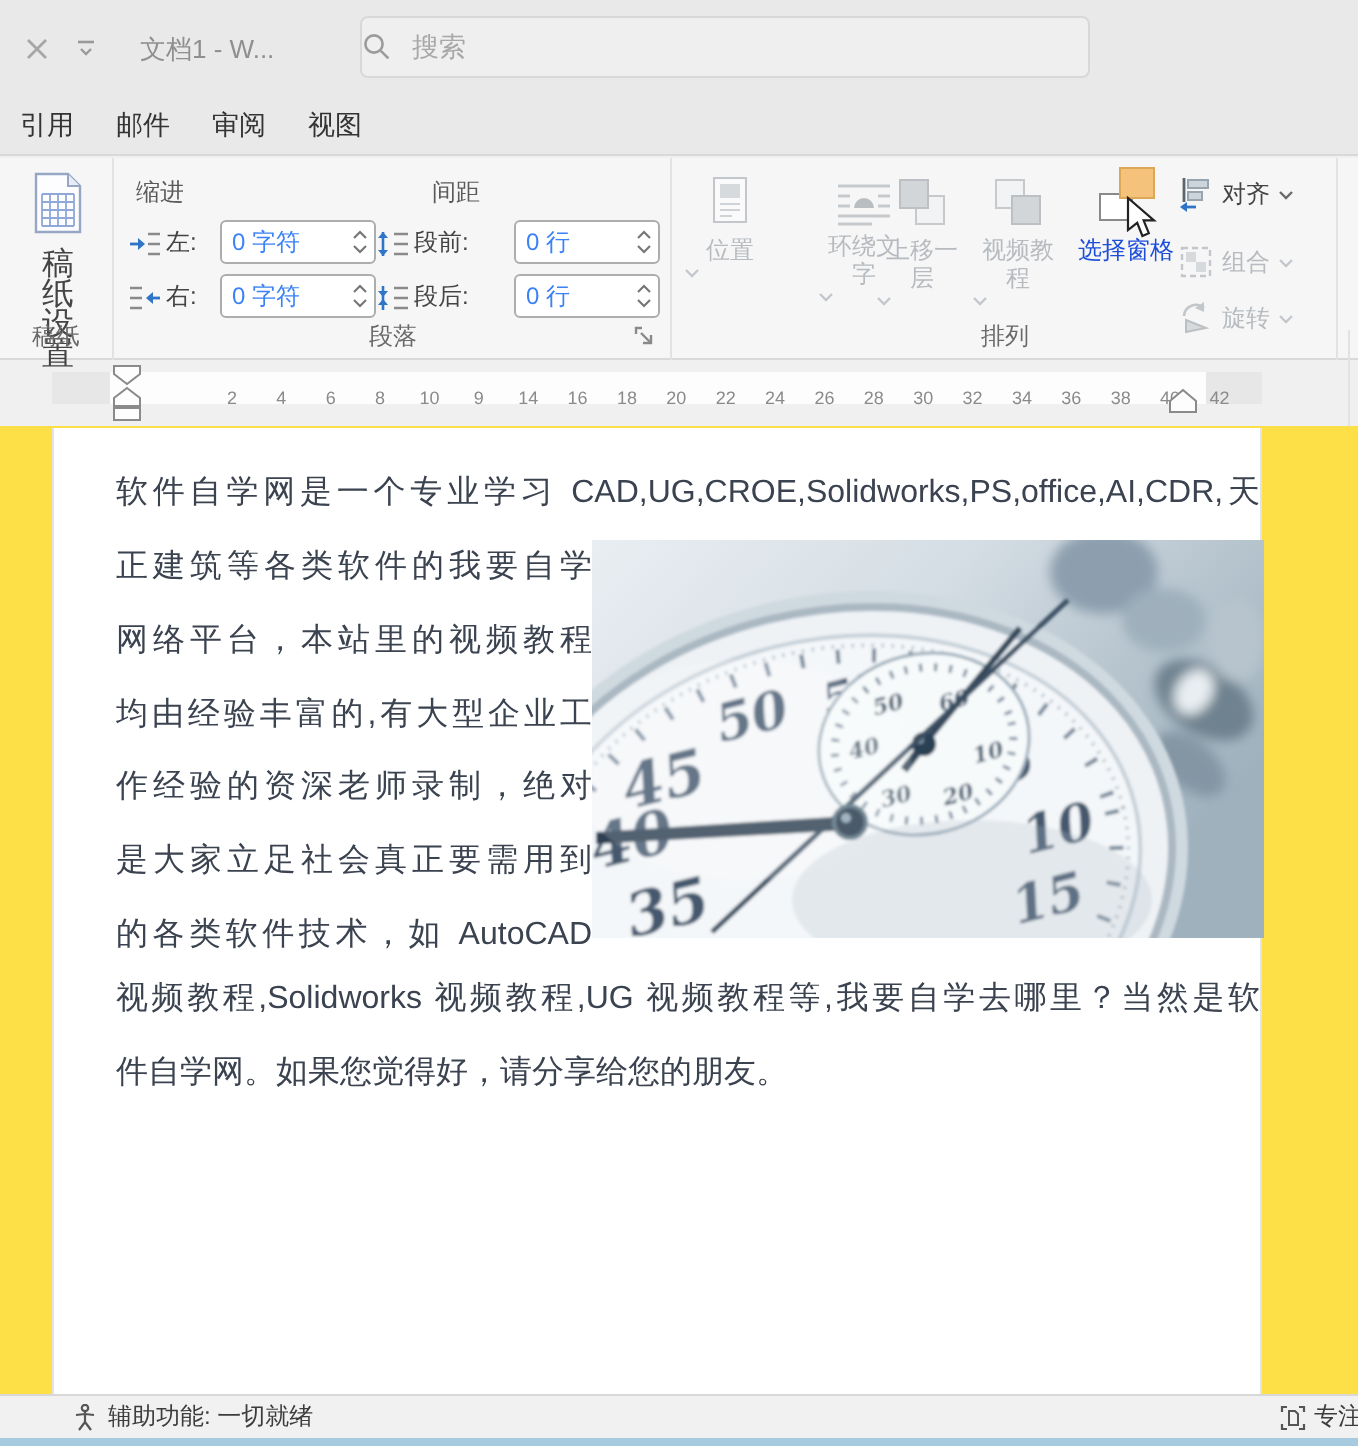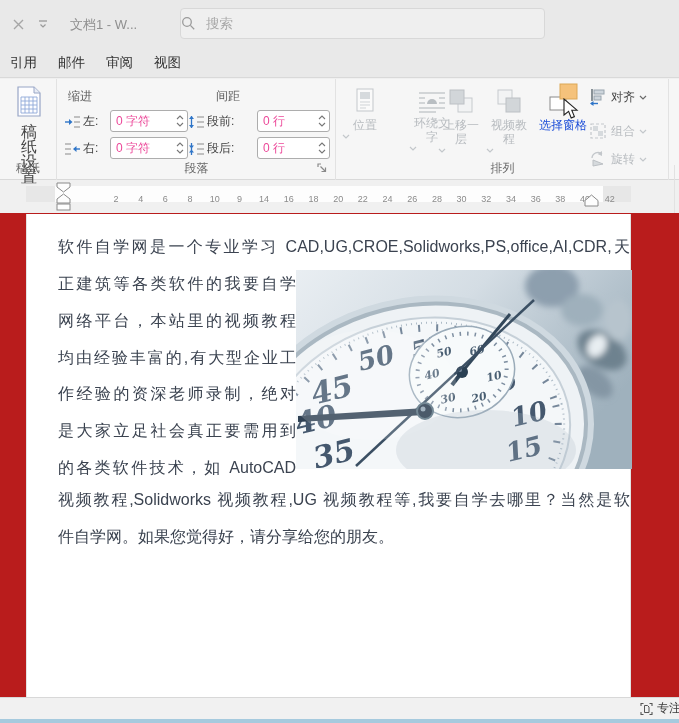--- a/index.html
+++ b/index.html
@@ -28,21 +28,21 @@
   .manuscript-btn { position:absolute; left:8px; top:7px; width:42px; text-align:center; }
   .manuscript-btn .lbl { font-size:16px; line-height:15px; color:#444; width:28px; margin:3px auto 0; }
   
   .g-paragraph { left:58px; width:278px; }
   .subhdr { position:absolute; top:9px; font-size:12px; color:#5a5a5a; }
   .hdr-indent { left:10px; } .hdr-spacing { left:134px;padding-left:24px; }
   .prow { position:absolute; height:23px; display:flex; align-items:center; }
   .prow .ic { width:17px; height:14px; display:inline-flex; }
   .prow .plbl { font-size:12px; color:#444; margin-left:2px; white-space:nowrap; }
   .spinner { position:absolute; height:22px; background:#fff; border:1px solid #adadad; border-radius:3px; display:flex; align-items:center; }
-  .spinner .val { flex:1; font-size:12px; color:#ec4899; padding-left:5px; white-space:nowrap; }
+  .spinner .val { flex:1; font-size:12px; color:#3b82f6; padding-left:5px; white-space:nowrap; }
   .spinner .arrows { width:14px; height:100%; display:flex; flex-direction:column; align-items:center; justify-content:center; gap:2px; }
   .launcher { position:absolute; right:7px; bottom:6px; width:11px; height:11px; }
   
   .g-arrange { left:337px; width:332px; }
   .bigbtn { position:absolute; top:5px; width:46px; height:88px; text-align:center; }
   .bigbtn .bicon { height:30px; display:flex; align-items:flex-end; justify-content:center; }
   .bigbtn .blbl { font-size:12px; line-height:14px; margin-top:4px; color:#1d4ed8; }
   .bigbtn.dis .blbl { color:#b7bbbf; }
   .bigbtn .chev { margin-top:2px; }
   .sidecol { position:absolute; left:252px; top:0; width:74px; }
@@ -51,21 +51,21 @@
   .siderow.dis .slbl { color:#b7bbbf; }
   .vline-extra { position:absolute; left:674px; top:86px; height:84px; width:1px; background:#e2e2e2; }
   
   .rulerzone { position:absolute; left:0; top:181px; width:679px; height:32px; }
   .ruler-band { position:absolute; left:26px; top:5px; width:605px; height:16px; background:#e7e7e7; }
   .ruler-white { position:absolute; left:29px; top:0; width:548px; height:16px; background:#fdfdfd; }
   .ruler-numbers { position:absolute; left:83px; top:7px; width:508px; height:12px; display:flex; justify-content:space-between; }
   .ruler-numbers span { width:14px; text-align:center; font-size:9px; color:#8a8a8a; line-height:12px; }
   .marker { position:absolute; }
   
-  .docarea { position:absolute; left:0; top:213px; width:679px; height:484px; background:#b91c1c; }
+  .docarea { position:absolute; left:0; top:213px; width:679px; height:484px; background:#fde047; }
   .page { position:absolute; left:26px; top:1px; width:605px; height:483px; background:#fff; border-left:1px solid #e3e3e3; border-right:1px solid #e3e3e3; }
   .dline { position:absolute; left:31px; font-size:16px; line-height:21px; color:#3b4350; white-space:nowrap; }
   .jst { white-space:normal; text-align:justify; text-align-last:justify; overflow:hidden; height:21px; }
   .w-full { width:572px; } .w-col { width:238px; }
   .l0{top:22px;} .l1{top:59px;} .l2{top:96px;} .l3{top:133px;} .l4{top:169px;} .l5{top:206px;} .l6{top:243px;}
   .l7{top:275px;} .l8{top:312px;}
   .doc-image { position:absolute; left:269px; top:56px; width:336px; height:199px; }
   
   .statusbar { position:absolute; left:0; top:697px; width:679px; height:22px; background:#f1f1f1; border-top:1px solid #d8d8d8; }
   .sb-left { position:absolute; left:36px; top:0; height:100%; display:flex; align-items:center; gap:5px; }
@@ -512,20 +512,29 @@
               <ellipse cx="75" cy="115" rx="85" ry="55" fill="#ffffff" opacity="0.18"></ellipse>
               <ellipse cx="190" cy="180" rx="90" ry="40" fill="#aebdc8" opacity="0.25"></ellipse>
             </g>
           </g>
         </svg>
       </div>
     </div>
   </div>
 
   <div class="statusbar">
+    <div class="sb-left">
+      <span>
+        <svg width="13" height="14" viewBox="0 0 13 14">
+            <circle cx="6.5" cy="2" r="1.6" fill="none" stroke="#555" stroke-width="1.1"></circle>
+            <path d="M6.5 4 V9 M2 5.5 L6.5 5 L11 5.5 M6.5 9 L3.5 13 M6.5 9 L9.5 13" fill="none" stroke="#555" stroke-width="1.1"></path>
+          </svg>
+      </span>
+      <span class="sb-text">辅助功能: 一切就绪</span>
+    </div>
     <div class="sb-right">
       <span>
         <svg width="13" height="14" viewBox="0 0 13 14">
             <path d="M1 4 V1.5 H3.5 M9.5 1.5 H12 V4 M1 10 V12.5 H3.5 M9.5 12.5 H12 V10" fill="none" stroke="#555" stroke-width="1.1"></path>
             <path d="M4.5 3.5 H7.5 L9 5 V10.5 H4.5 Z" fill="none" stroke="#555" stroke-width="1"></path>
           </svg>
       </span>
       <span class="sb-text">专注</span>
     </div>
   </div>

